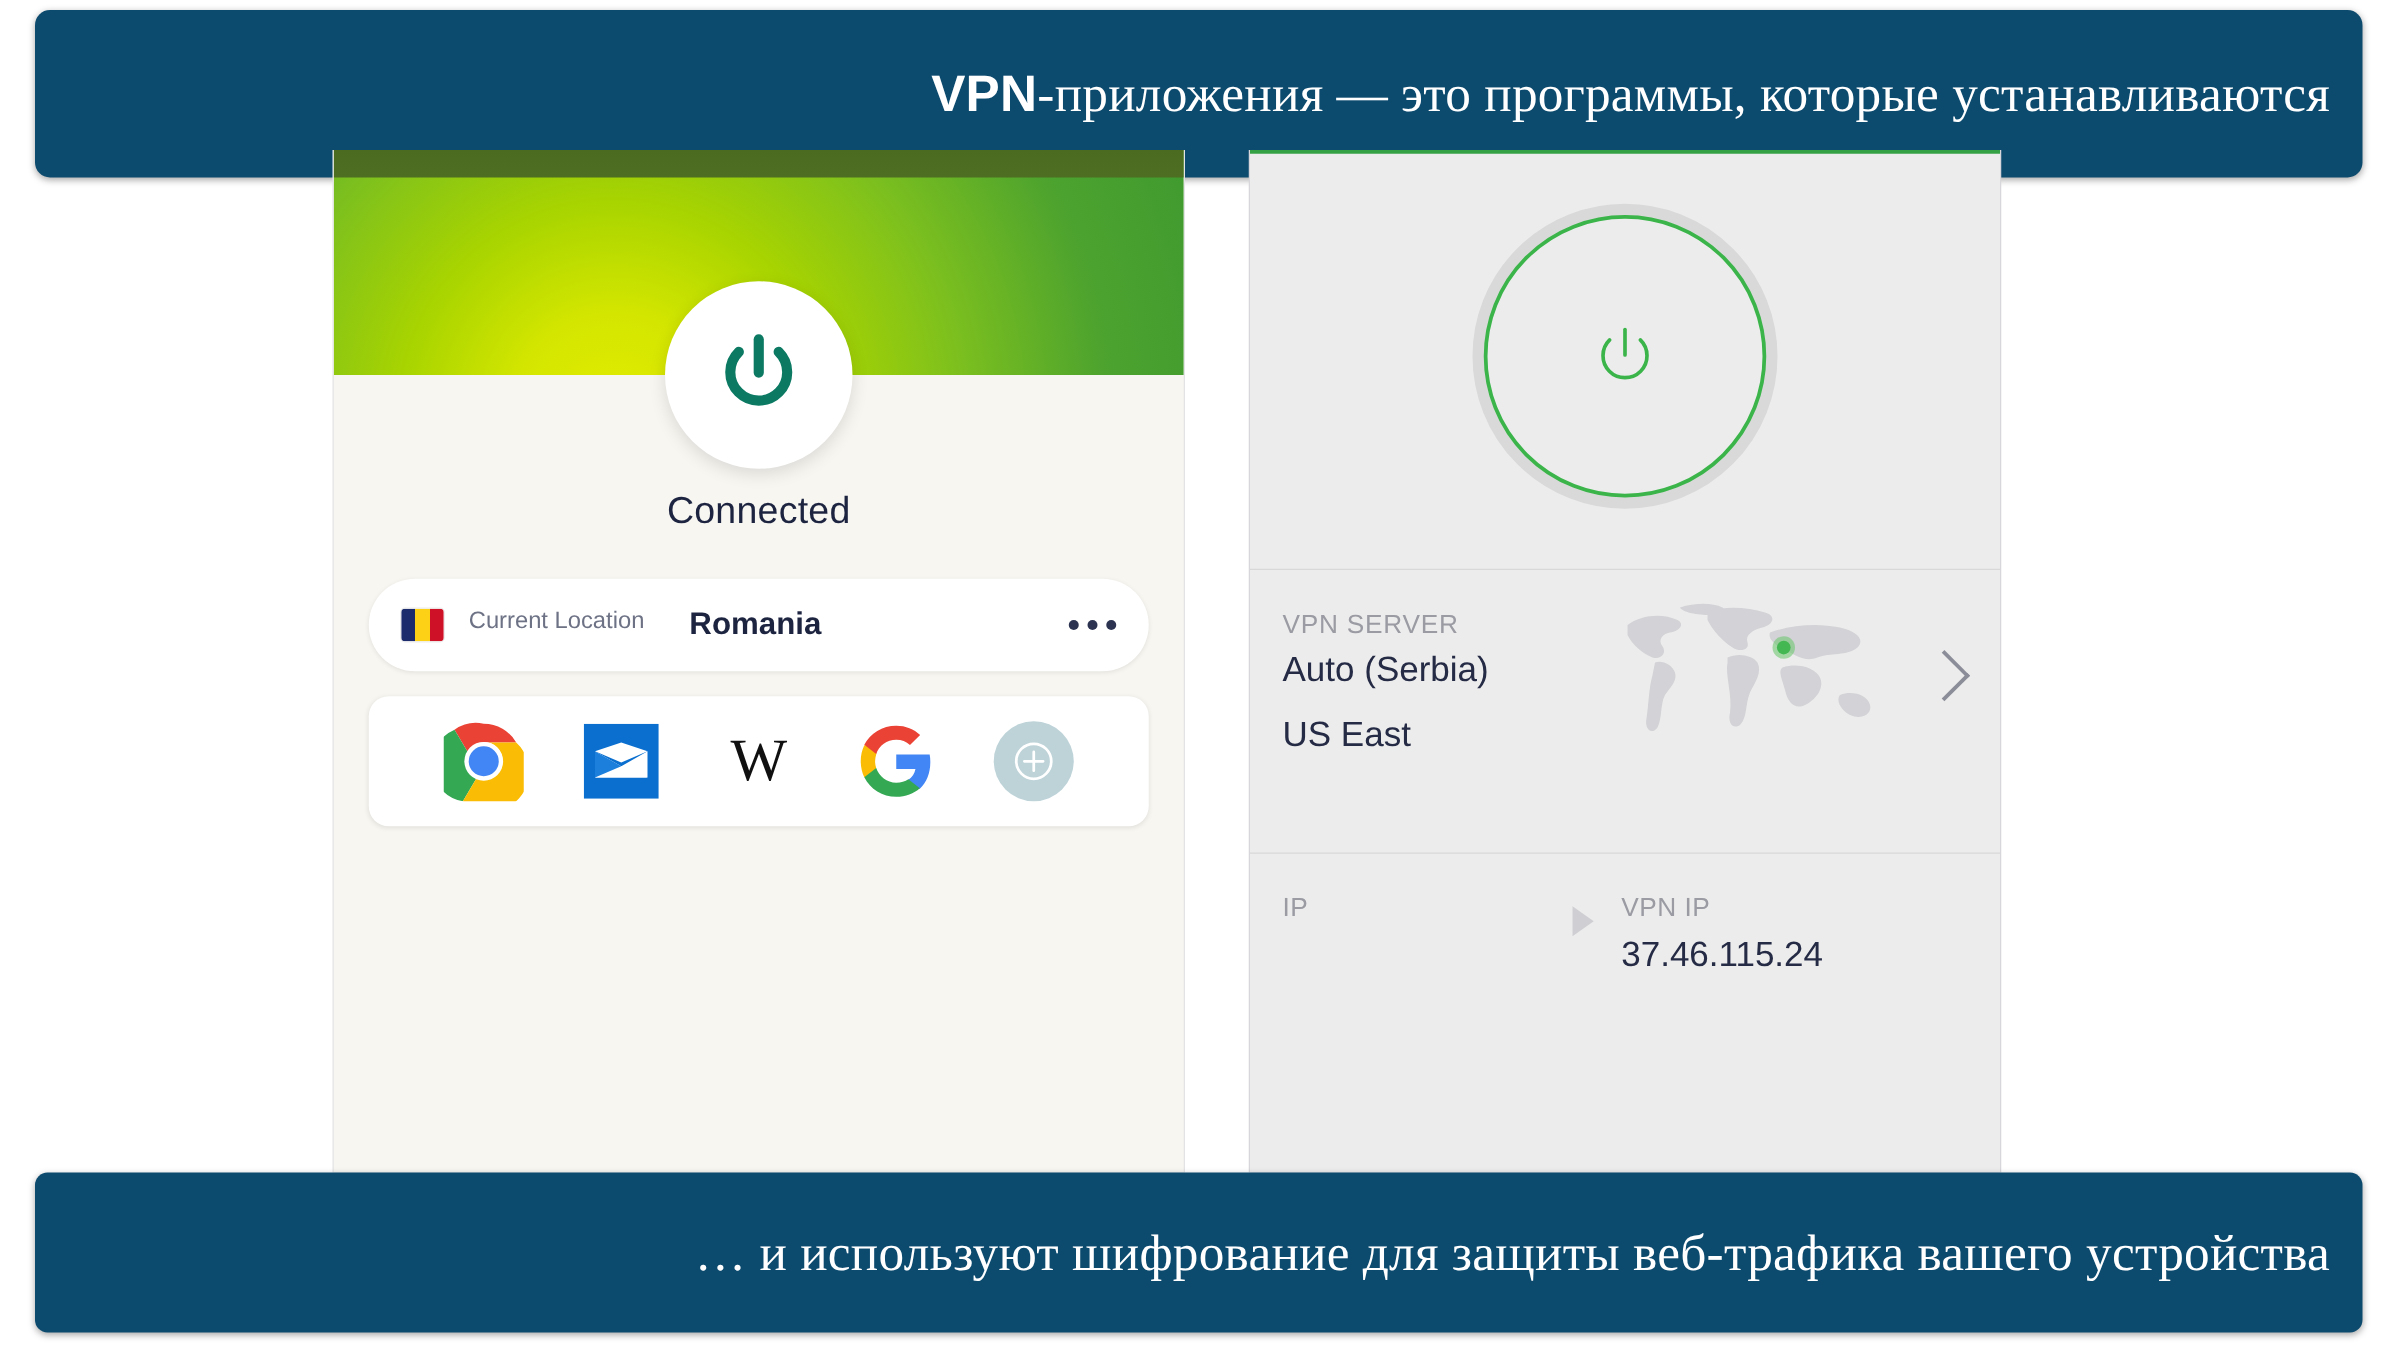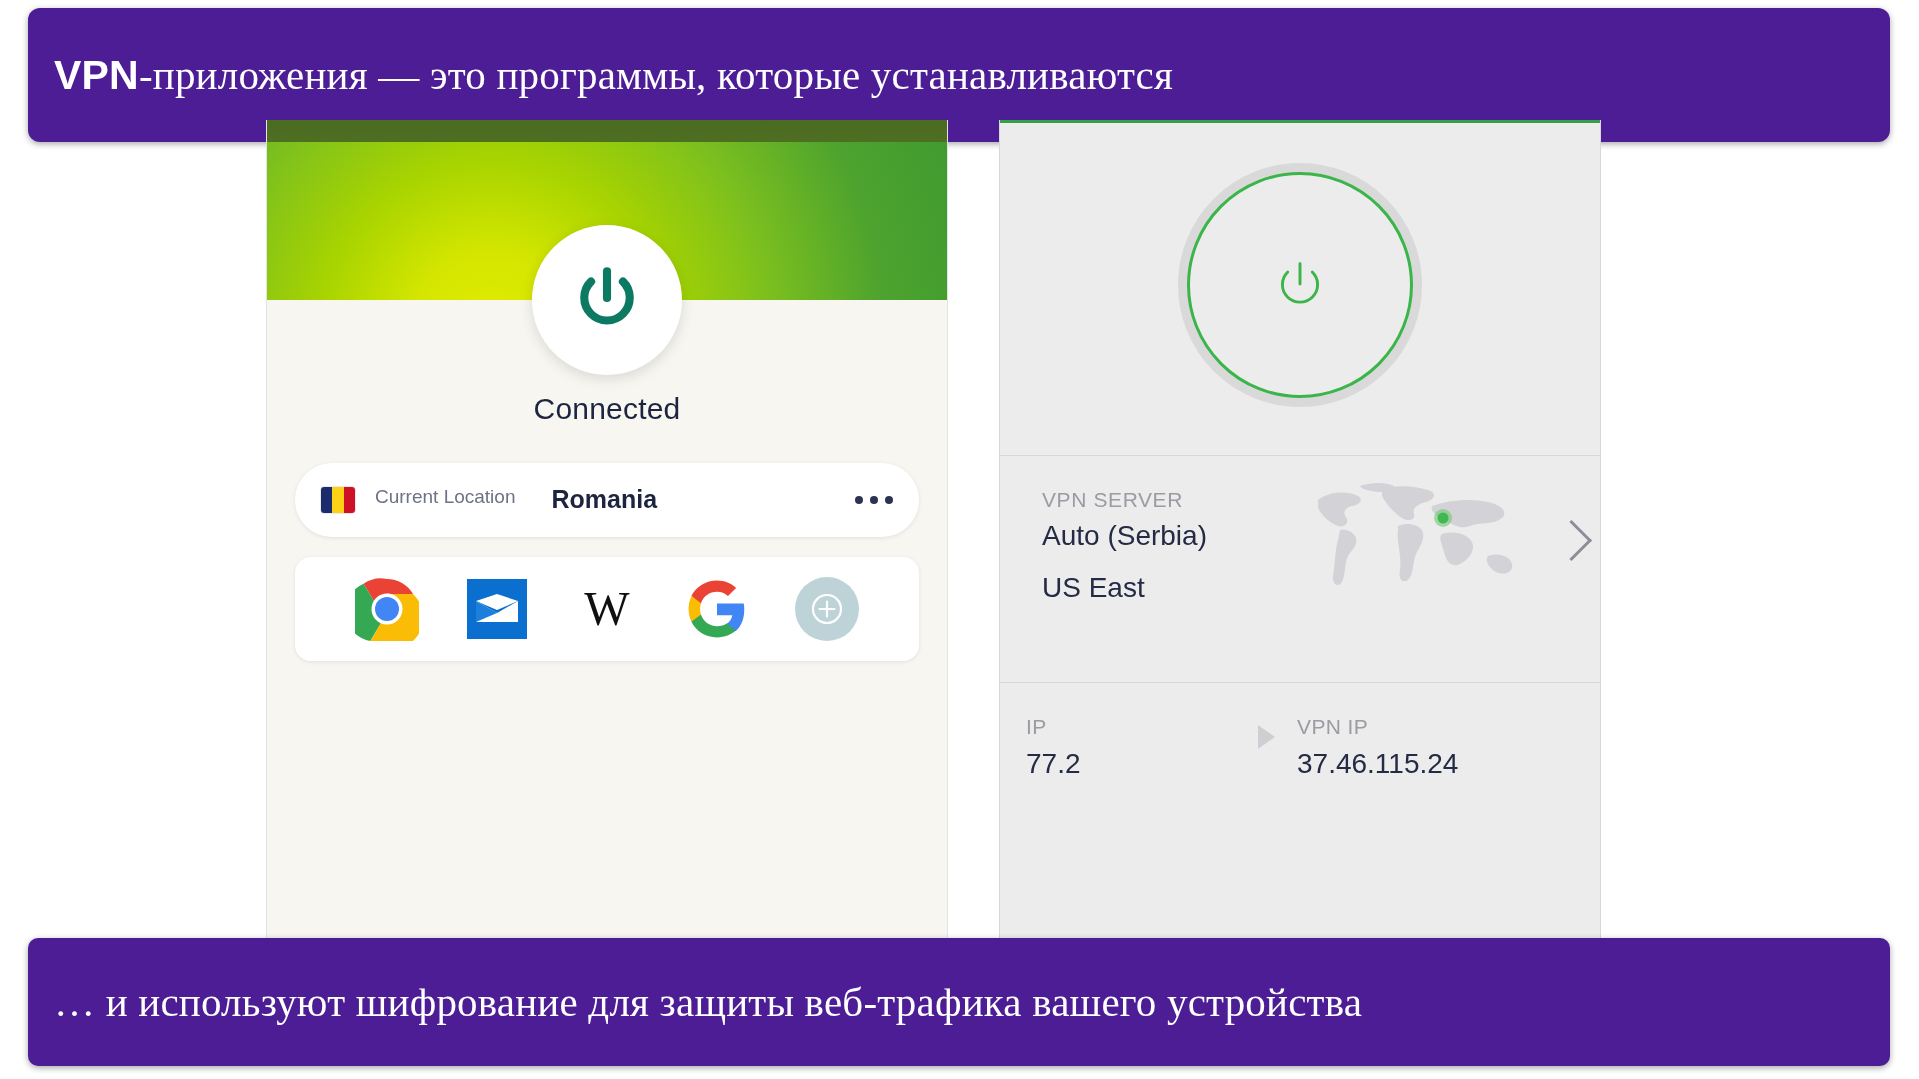--- a/index.html
+++ b/index.html
@@ -5,23 +5,23 @@
   html,body{margin:0;padding:0;}
   body{
     width:1919px;height:1079px;background:#ffffff;
     font-family:"Liberation Sans", sans-serif;
     overflow:hidden;position:relative;
   }
   .stage{position:absolute;inset:0;}
 
   
   .banner{
-    position:absolute;background:#4c1d95;border-radius:12px;
+    position:absolute;background:#0c4a6e;border-radius:12px;
     box-shadow:0 2px 6px rgba(0,0,0,.35);
-    display:flex;align-items:center;justify-content:flex-start;
+    display:flex;align-items:center;justify-content:flex-end;
     text-align:center;color:#ffffff;
   }
   .banner-top{left:28px;top:8px;width:1862px;height:134px;}
   .banner-bottom{left:28px;top:938px;width:1862px;height:128px;border-radius:10px;}
   .banner-text{
     font-family:"Liberation Serif", serif;
     font-size:41px;line-height:1.28;letter-spacing:.2px;
     padding:0 26px;
   }
   .banner-text .bold-vpn{font-family:"Liberation Sans", sans-serif;font-weight:bold;}
@@ -101,21 +101,21 @@
   .r-ring-gray{
     position:absolute;left:0;top:0;width:244px;height:244px;border-radius:50%;
     border:11px solid #d9d9d9;box-sizing:border-box;
   }
   .r-ring-green{
     position:absolute;left:9px;top:9px;width:226px;height:226px;border-radius:50%;
     border:3px solid #3bb54a;box-sizing:border-box;
   }
   .r-divider{position:absolute;left:0;width:600px;height:1px;background:#d8d8d8;}
   .r-row-server{
-    position:absolute;left:16px;top:333px;width:600px;height:226px;
+    position:absolute;left:0;top:333px;width:600px;height:226px;
     box-sizing:border-box;padding:28px 26px 0 26px;
   }
   .r-key{font-size:21px;color:#9a9ba3;letter-spacing:.6px;line-height:1.5;}
   .r-val{font-size:28px;color:#252b45;line-height:1.45;margin-bottom:12px;}
   .worldmap{position:absolute;right:92px;top:22px;width:222px;height:122px;opacity:.95;}
   .chevron-right{
     position:absolute;right:30px;top:70px;width:26px;height:26px;
     border-right:3px solid #8b8d98;border-top:3px solid #8b8d98;
     transform:rotate(45deg);
   }
@@ -255,21 +255,20 @@
       </svg>
 
       <div class="chevron-right"></div>
     </div>
 
     <div class="r-divider" style="top:559px;"></div>
 
     <div class="r-row-ip">
       <div class="ip-col">
         <div class="ip-key">IP</div>
-        <div class="ip-val">77.2</div>
       </div>
       <div class="ip-arrow"></div>
       <div class="ip-col">
         <div class="ip-key">VPN IP</div>
         <div class="ip-val">37.46.115.24</div>
       </div>
     </div>
 
   </div>
 

